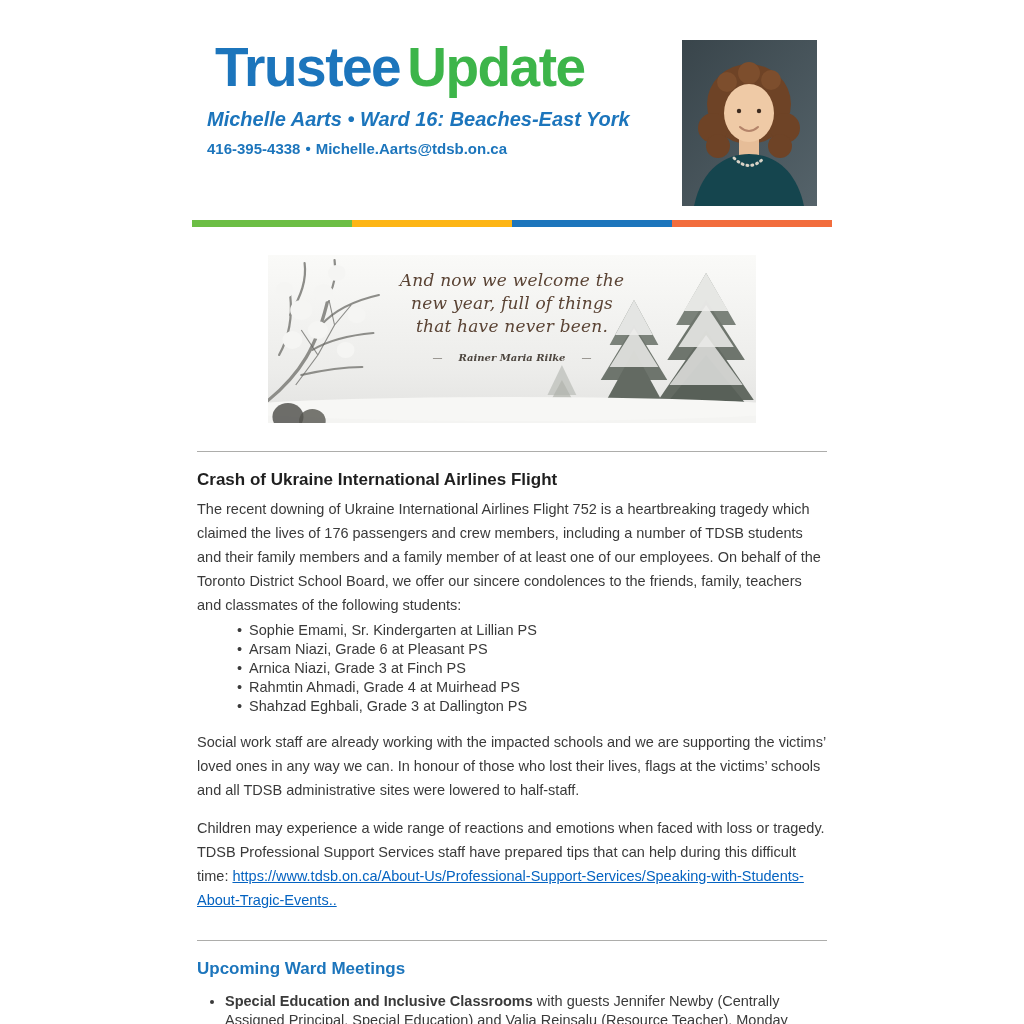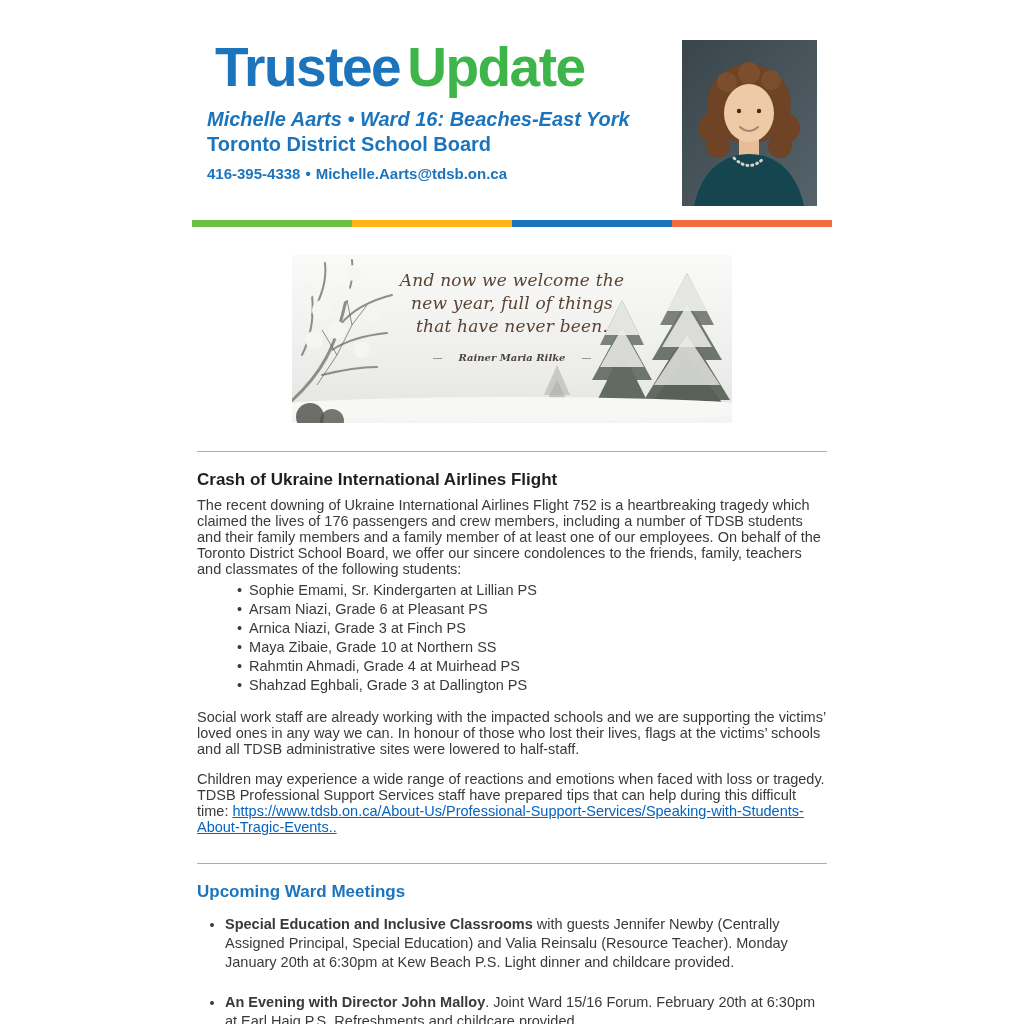--- a/index.html
+++ b/index.html
@@ -25,58 +25,57 @@
   .photo svg { display: block; }
 
   
   .bar { display: flex; height: 7px; margin-top: 10px; }
   .bar .seg-green  { flex: 1; background: var(--bar-green,  #6cbe45); }
   .bar .seg-yellow { flex: 1; background: var(--bar-yellow, #fdb515); }
   .bar .seg-blue   { flex: 1; background: var(--bar-blue,   #1c75bc); }
   .bar .seg-orange { flex: 1; background: var(--bar-orange, #f26d3d); }
 
   
-  .banner { width: 440px; height: 168px; margin: 28px auto 0; position: relative; }
+  .banner { width: 488px; height: 168px; margin: 28px auto 0; position: relative; }
   .banner .scene { position: absolute; left: 0; top: 0; width: 100%; height: 100%; display: block; }
   .quote-overlay {
     position: absolute; top: 14px; left: 0; right: 0; text-align: center;
     font-family: "DejaVu Serif", serif; font-style: italic;
     color: var(--quote-brown, #5a4334);
   }
   .quote-line { font-size: 17px; line-height: 23px; letter-spacing: 0.2px; }
   .attribution { margin-top: 14px; font-size: 10px; color: #4d463f; font-weight: bold; }
   .attribution::before { content: "—"; margin-right: 16px; font-weight: normal; }
   .attribution::after  { content: "—"; margin-left: 16px;  font-weight: normal; }
 
   
   .rule { border: 0; border-top: 1px solid #adadab; margin: 28px 5px 0; }
   .section { padding: 0 5px; }
   .section-heading { font-size: 17px; font-weight: bold; color: var(--heading-text, #1f1f1f); margin: 18px 0 7px; }
   .section-heading.blue { color: var(--brand-blue, #1c75bc); }
-  .body-text { font-size: 14.5px; line-height: 16px; margin: 14px 0 0; }
+  .body-text { font-size: 14.5px; line-height: 24px; margin: 14px 0 0; }
   .body-text.first { margin-top: 0; }
 
   .students { list-style: none; margin: 4px 0 0 40px; padding: 0; font-size: 14.5px; line-height: 19px; }
   .students li::before { content: "•"; margin-right: 7px; }
 
   .link { color: var(--link-blue, #0563c1); text-decoration: underline; overflow-wrap: break-word; cursor: pointer; }
 
   .meetings { margin: 13px 0 0 0; padding-left: 28px; font-size: 14.5px; line-height: 19px; }
   .meetings li { margin-bottom: 21px; }
   .bold { font-weight: bold; }
 </style>
 </head>
 <body>
 
 <div class="content">
 
   <header class="masthead">
     <h1 class="title"><span class="word-blue">Trustee</span><span class="word-green">Update</span></h1>
     <div class="subtitle first">Michelle Aarts • Ward 16: Beaches-East York</div>
-    <div class="subtitle">Toronto District School Board</div>
     <div class="contact"><span>416-395-4338</span><span class="sep">•</span><a class="email">Michelle.Aarts@tdsb.on.ca</a></div>
 
     <div class="photo">
       <svg width="135" height="166" viewBox="0 0 135 166">
         <defs>
           <linearGradient id="pbg" x1="0" y1="0" x2="1" y2="1">
             <stop offset="0" stop-color="#39454b"></stop>
             <stop offset="1" stop-color="#55636a"></stop>
           </linearGradient>
         </defs>
@@ -172,21 +171,20 @@
 
   <hr class="rule">
 
   <section class="section">
     <h2 class="section-heading">Crash of Ukraine International Airlines Flight</h2>
     <p class="body-text first">The recent downing of Ukraine International Airlines Flight 752 is a heartbreaking tragedy which claimed the lives of 176 passengers and crew members, including a number of TDSB students and their family members and a family member of at least one of our employees. On behalf of the Toronto District School Board, we offer our sincere condolences to the friends, family, teachers and classmates of the following students:</p>
     <ul class="students">
       <li>Sophie Emami, Sr. Kindergarten at Lillian PS</li>
       <li>Arsam Niazi, Grade 6 at Pleasant PS</li>
       <li>Arnica Niazi, Grade 3 at Finch PS</li>
-      <li>Maya Zibaie, Grade 10 at Northern SS</li>
       <li>Rahmtin Ahmadi, Grade 4 at Muirhead PS</li>
       <li>Shahzad Eghbali, Grade 3 at Dallington PS</li>
     </ul>
     <p class="body-text">Social work staff are already working with the impacted schools and we are supporting the victims’ loved ones in any way we can. In honour of those who lost their lives, flags at the victims’ schools and all TDSB administrative sites were lowered to half-staff.</p>
     <p class="body-text">
       <span>Children may experience a wide range of reactions and emotions when faced with loss or tragedy. TDSB Professional Support Services staff have prepared tips that can help during this difficult time:</span>
       <a class="link">https://www.tdsb.on.ca/About-Us/Professional-Support-Services/Speaking-with-Students-About-Tragic-Events..</a>
     </p>
   </section>
 

